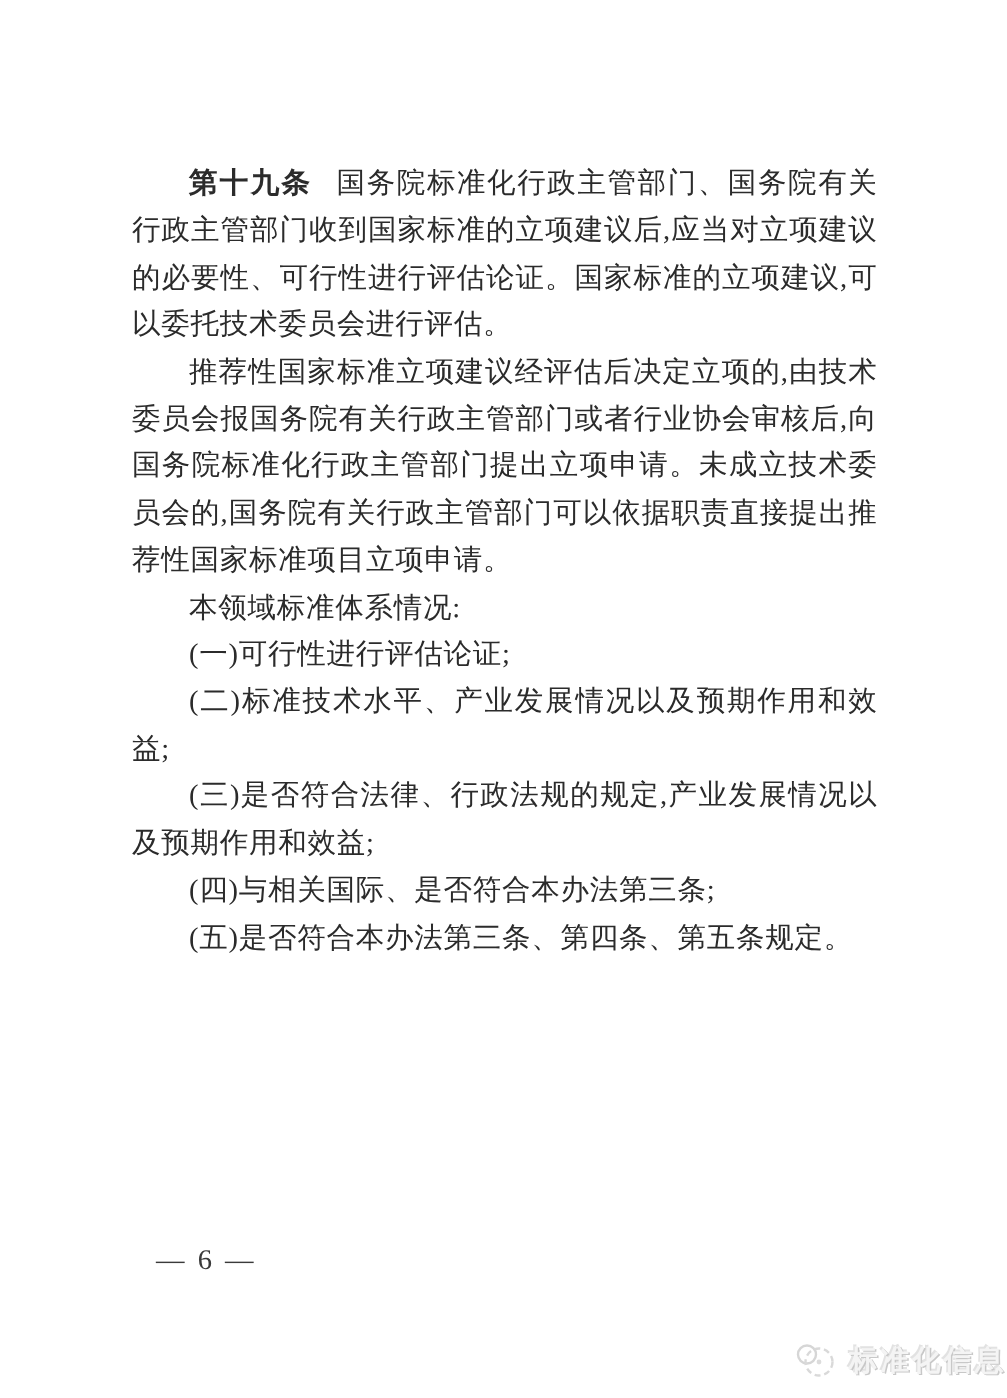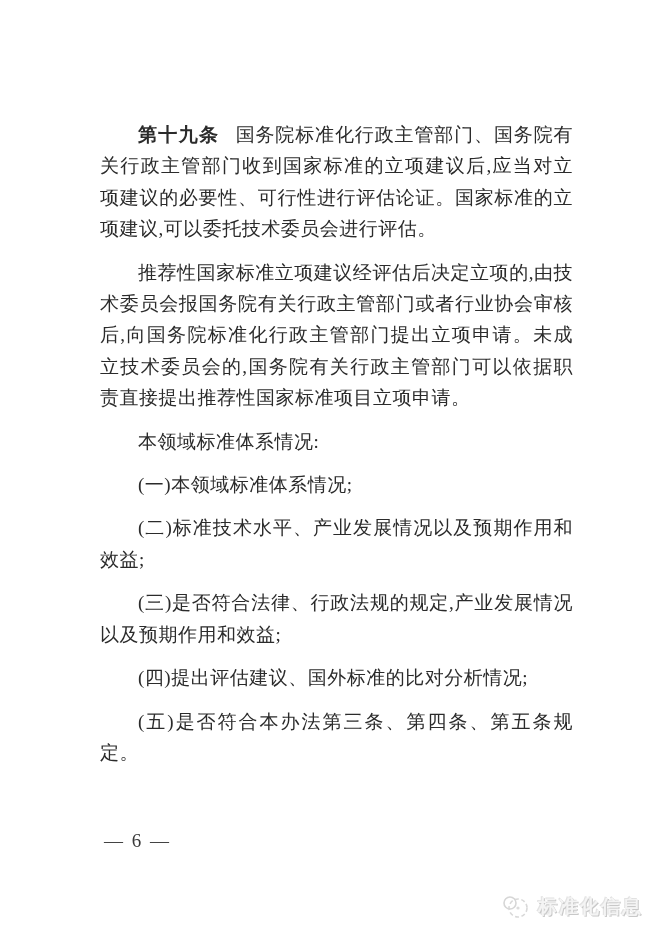--- a/index.html
+++ b/index.html
@@ -12,21 +12,21 @@
   }
   .page{
     position:absolute;inset:0;background:#ffffff;
   }
   .doc-body{
     position:absolute;
     left:88px;top:107px;width:497px;
     color:#2b2b2b;
   }
   .doc-body p{
-    margin:12px;
+    margin:0;
     font-size:19px;
     line-height:31.4px;
     text-align:justify;
     text-justify:inter-character;
     text-indent:2em;
     letter-spacing:0.5px;
   }
   .article-num{
     font-family:"Liberation Sans","DejaVu Sans",sans-serif;
     font-weight:700;
@@ -35,21 +35,21 @@
   }
   .page-number{
     position:absolute;
     left:104px;top:830px;
     font-size:19px;
     color:#3a3a3a;
     letter-spacing:2px;
   }
   .watermark{
     position:absolute;
-    right:28px;bottom:12px;
+    right:0;bottom:12px;
     display:flex;align-items:center;gap:7px;
     user-select:none;
   }
   .watermark-text{
     font-size:19px;
     font-weight:700;
     color:#f4f4f4;
     text-shadow:1px 1px 0 #c8c8c8, -1px -1px 0 #e2e2e2;
     letter-spacing:2px;
     font-family:"Liberation Sans","DejaVu Sans",sans-serif;
@@ -58,24 +58,24 @@
 </style>
 </head>
 <body>
 
 <div class="page">
 
   <div class="doc-body">
       <p><span class="article-num">第十九条</span>国务院标准化行政主管部门、国务院有关行政主管部门收到国家标准的立项建议后,应当对立项建议的必要性、可行性进行评估论证。国家标准的立项建议,可以委托技术委员会进行评估。</p>
       <p>推荐性国家标准立项建议经评估后决定立项的,由技术委员会报国务院有关行政主管部门或者行业协会审核后,向国务院标准化行政主管部门提出立项申请。未成立技术委员会的,国务院有关行政主管部门可以依据职责直接提出推荐性国家标准项目立项申请。</p>
       <p>本领域标准体系情况:</p>
-      <p>(一)本领域标准体系情况;</p>
+      <p>(一)可行性进行评估论证;</p>
       <p>(二)标准技术水平、产业发展情况以及预期作用和效益;</p>
       <p>(三)是否符合法律、行政法规的规定,产业发展情况以及预期作用和效益;</p>
-      <p>(四)提出评估建议、国外标准的比对分析情况;</p>
+      <p>(四)与相关国际、是否符合本办法第三条;</p>
       <p>(五)是否符合本办法第三条、第四条、第五条规定。</p>
     </div>
 
   <div class="page-number">— 6 —</div>
 
   <div class="watermark">
     <span class="watermark-icon">
       <svg width="30" height="26" viewBox="0 0 30 26">
         <circle cx="9" cy="9" r="6" fill="#ffffff" stroke="#d6d6d6" stroke-width="1.6"></circle>
         <circle cx="17" cy="14" r="9" fill="none" stroke="#d9d9d9" stroke-width="1.6" stroke-dasharray="4 2.5"></circle>

